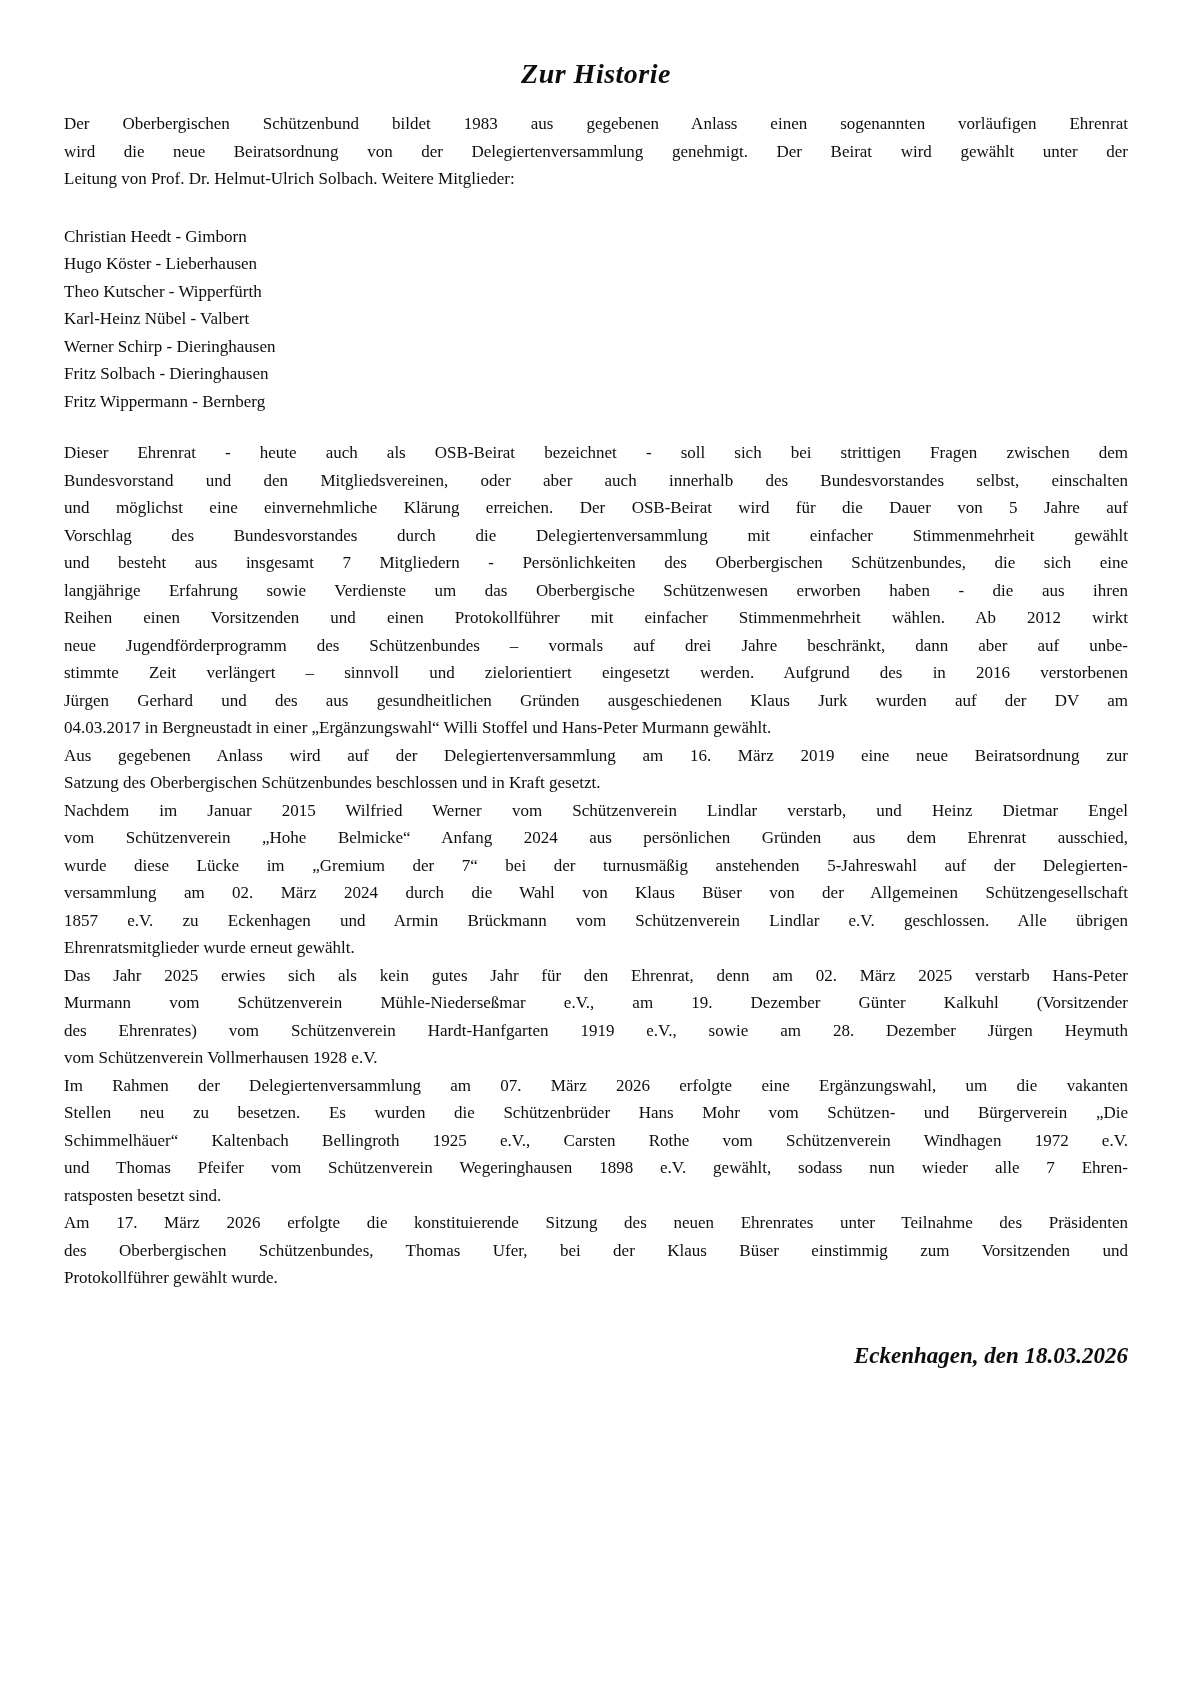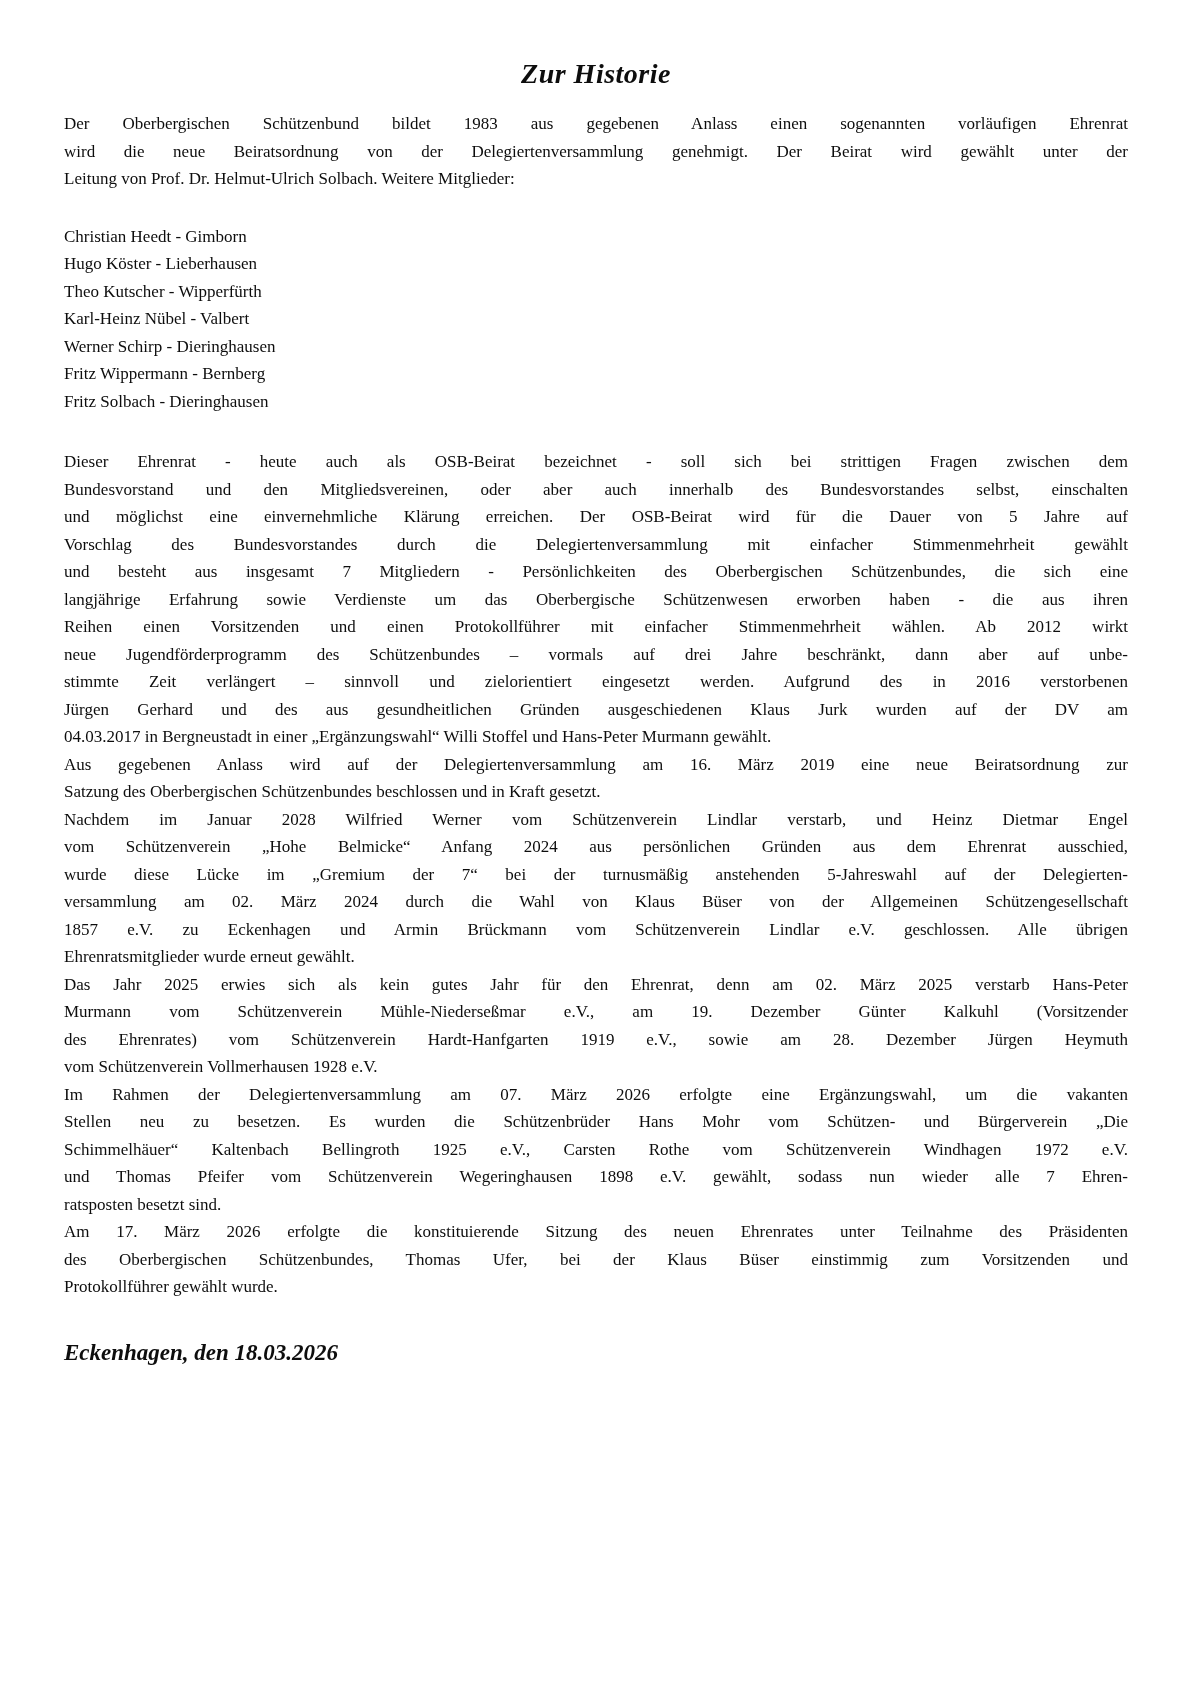--- a/index.html
+++ b/index.html
@@ -41,50 +41,50 @@
   }
   .line.last {
     text-align: left;
     text-align-last: left;
   }
   .names { margin-top: 30px; }
   .names .line {
     text-align: left;
     text-align-last: left;
   }
-  .body-block { margin-top: 33px; }
+  .body-block { margin-top: 24px; }
   .signature {
-    margin-top: 38px;
+    margin-top: 50px;
     font-size: 23px;
     line-height: 28px;
     font-weight: bold;
     font-style: italic;
-    text-align: left;
+    text-align: right;
   }
 </style>
 </head>
 <body>
 
 <main class="page">
   <h1 class="title">Zur Historie</h1>
 
   <section class="block intro">
       <div class="line">Der Oberbergischen Schützenbund bildet 1983 aus gegebenen Anlass einen sogenannten vorläufigen Ehrenrat</div>
       <div class="line">wird die neue Beiratsordnung von der Delegiertenversammlung genehmigt. Der Beirat wird gewählt unter der</div>
       <div class="line last">Leitung von Prof. Dr. Helmut-Ulrich Solbach. Weitere Mitglieder:</div>
     </section>
 
   <section class="block names">
       <div class="line">Christian Heedt - Gimborn</div>
       <div class="line">Hugo Köster - Lieberhausen</div>
       <div class="line">Theo Kutscher - Wipperfürth</div>
       <div class="line">Karl-Heinz Nübel - Valbert</div>
       <div class="line">Werner Schirp - Dieringhausen</div>
+      <div class="line">Fritz Solbach - Dieringhausen</div>
       <div class="line last">Fritz Wippermann - Bernberg</div>
-      <div class="line">Fritz Solbach - Dieringhausen</div>
     </section>
 
   <section class="block body-block">
       <div class="para">
         <div class="line">Dieser Ehrenrat - heute auch als OSB-Beirat bezeichnet - soll sich bei strittigen Fragen zwischen dem</div>
         <div class="line">Bundesvorstand und den Mitgliedsvereinen, oder aber auch innerhalb des Bundesvorstandes selbst, einschalten</div>
         <div class="line">und möglichst eine einvernehmliche Klärung erreichen. Der OSB-Beirat wird für die Dauer von 5 Jahre auf</div>
         <div class="line">Vorschlag des Bundesvorstandes durch die Delegiertenversammlung mit einfacher Stimmenmehrheit gewählt</div>
         <div class="line">und besteht aus insgesamt 7 Mitgliedern - Persönlichkeiten des Oberbergischen Schützenbundes, die sich eine</div>
         <div class="line">langjährige Erfahrung sowie Verdienste um das Oberbergische Schützenwesen erworben haben - die aus ihren</div>
@@ -92,21 +92,21 @@
         <div class="line">neue Jugendförderprogramm des Schützenbundes – vormals auf drei Jahre beschränkt, dann aber auf unbe-</div>
         <div class="line">stimmte Zeit verlängert – sinnvoll und zielorientiert eingesetzt werden. Aufgrund des in 2016 verstorbenen</div>
         <div class="line">Jürgen Gerhard und des aus gesundheitlichen Gründen ausgeschiedenen Klaus Jurk wurden auf der DV am</div>
         <div class="line last">04.03.2017 in Bergneustadt in einer „Ergänzungswahl“ Willi Stoffel und Hans-Peter Murmann gewählt.</div>
       </div>
       <div class="para">
         <div class="line">Aus gegebenen Anlass wird auf der Delegiertenversammlung am 16. März 2019 eine neue Beiratsordnung zur</div>
         <div class="line last">Satzung des Oberbergischen Schützenbundes beschlossen und in Kraft gesetzt.</div>
       </div>
       <div class="para">
-        <div class="line">Nachdem im Januar 2028 Wilfried Werner vom Schützenverein Lindlar verstarb, und Heinz Dietmar Engel</div>
+        <div class="line">Nachdem im Januar 2015 Wilfried Werner vom Schützenverein Lindlar verstarb, und Heinz Dietmar Engel</div>
         <div class="line">vom Schützenverein „Hohe Belmicke“ Anfang 2024 aus persönlichen Gründen aus dem Ehrenrat ausschied,</div>
         <div class="line">wurde diese Lücke im „Gremium der 7“ bei der turnusmäßig anstehenden 5-Jahreswahl auf der Delegierten-</div>
         <div class="line">versammlung am 02. März 2024 durch die Wahl von Klaus Büser von der Allgemeinen Schützengesellschaft</div>
         <div class="line">1857 e.V. zu Eckenhagen und Armin Brückmann vom Schützenverein Lindlar e.V. geschlossen. Alle übrigen</div>
         <div class="line last">Ehrenratsmitglieder wurde erneut gewählt.</div>
       </div>
       <div class="para">
         <div class="line">Das Jahr 2025 erwies sich als kein gutes Jahr für den Ehrenrat, denn am 02. März 2025 verstarb Hans-Peter</div>
         <div class="line">Murmann vom Schützenverein Mühle-Niederseßmar e.V., am 19. Dezember Günter Kalkuhl (Vorsitzender</div>
         <div class="line">des Ehrenrates)  vom Schützenverein Hardt-Hanfgarten 1919 e.V., sowie am 28. Dezember Jürgen Heymuth</div>

